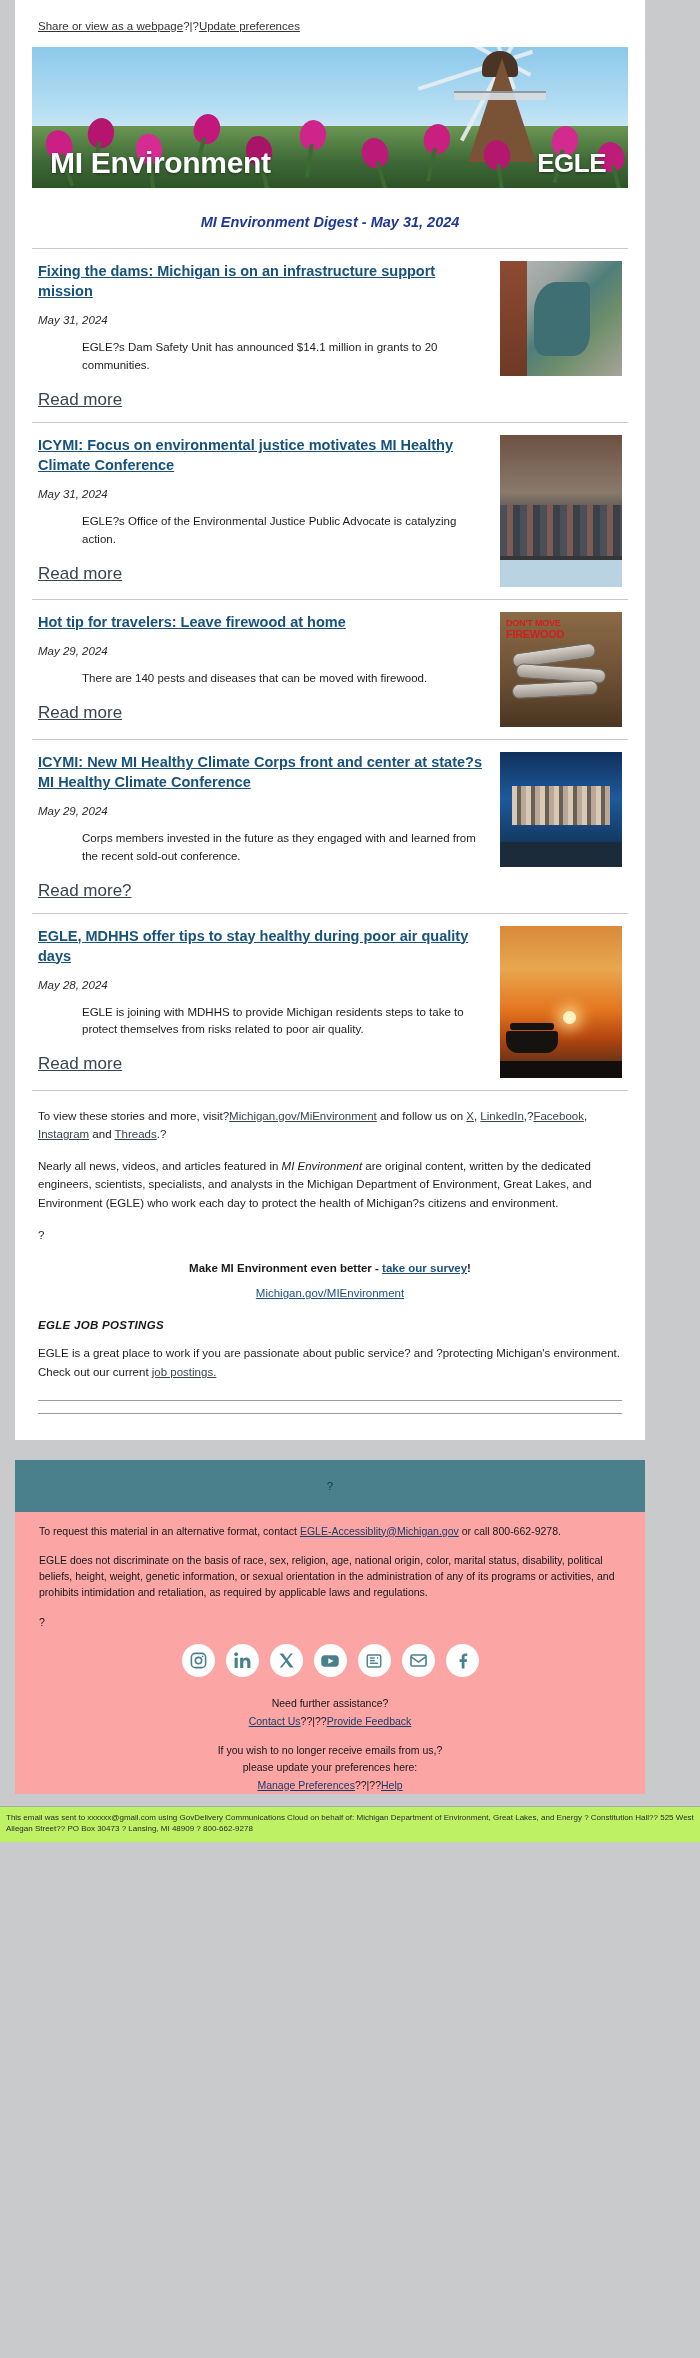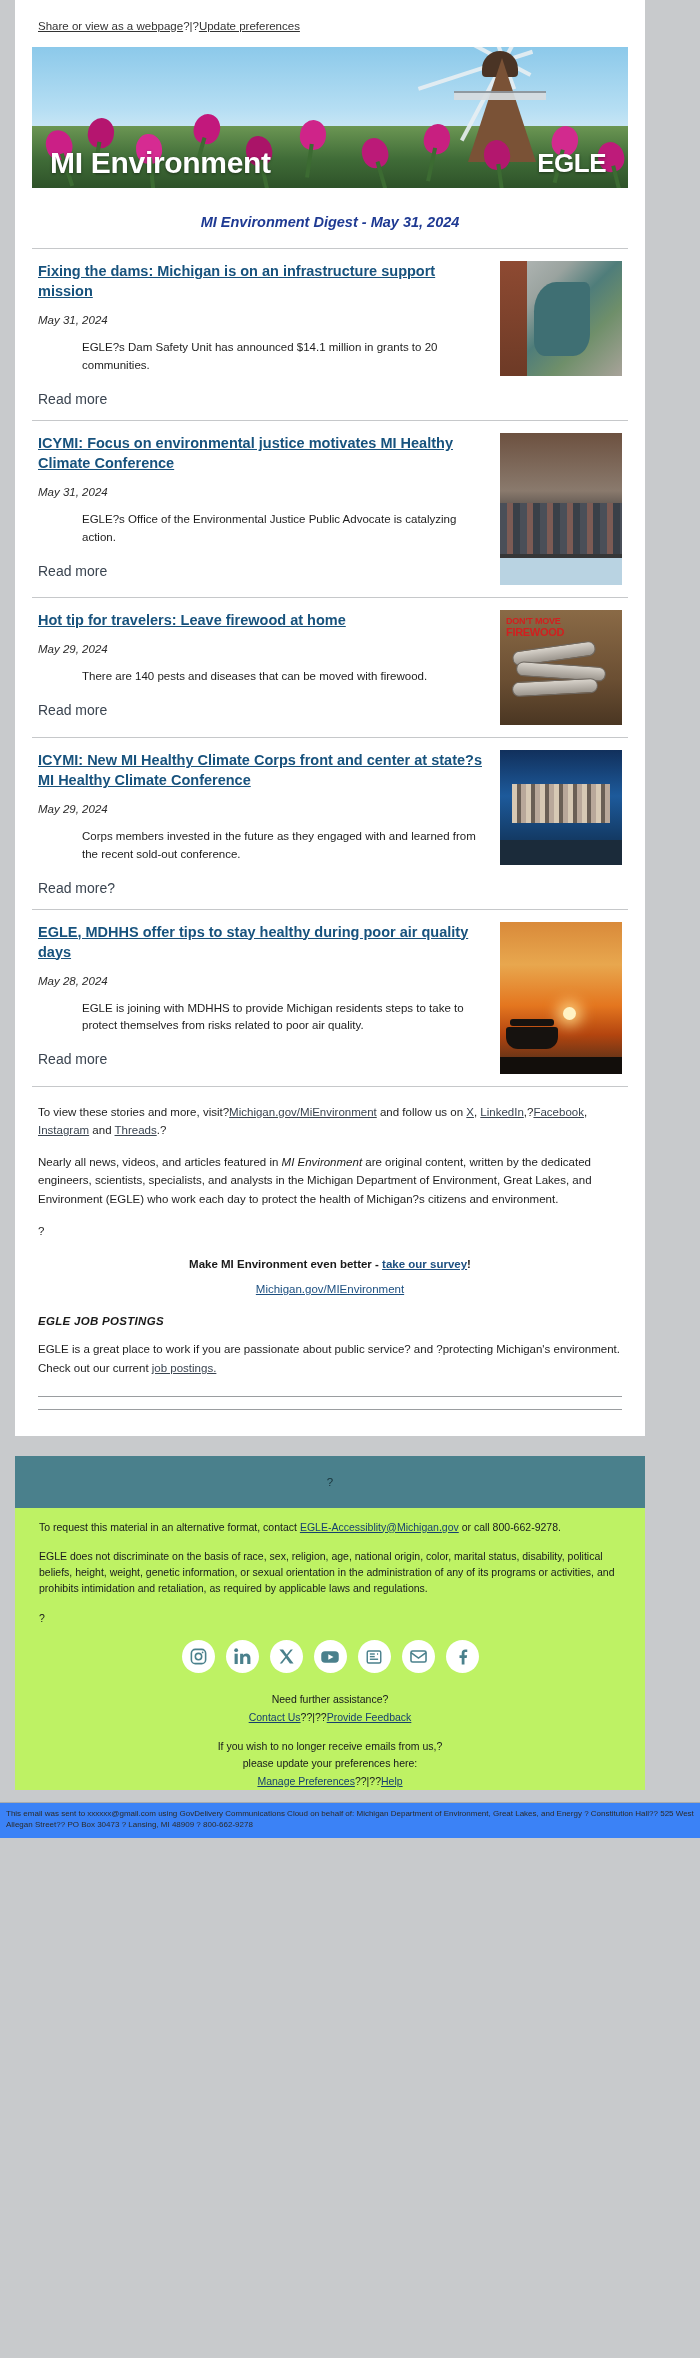--- a/index.html
+++ b/index.html
@@ -141,21 +141,21 @@
   .article-date {
     font-size:11.5px; font-style:italic; color:#2b2b2b;
     margin:0 0 13px 0;
   }
   .article-desc {
     font-size:11.5px; line-height:1.55; color:#1d1d1d;
     margin:0 0 15px 0;
     padding-left:44px;
   }
   .read-more {
-    font-size:14px; color:#3a4450; cursor:pointer;
+    font-size:17px; color:#3a4450; text-decoration:underline; cursor:pointer;
   }
   .thumb {
     flex:0 0 auto;
     width:122px; height:115px;
     overflow:hidden;
     position:relative;
     background:#cfd3d6;
   }
   .thumb.tall { height:152px; }
 
@@ -255,21 +255,21 @@
   .teal-bar {
     width:630px; margin:20px auto 0 auto;
     background:#4a808c; color:#18323a;
     height:52px; display:flex; align-items:center; justify-content:center;
     font-size:11.5px;
   }
 
   
   .grey-footer {
     width:630px; margin:0 auto;
-    background:#bef264;
+    background:#fca5a5;
     padding:12px 24px 0 24px;
   }
   .grey-footer p {
     font-size:10.5px; line-height:1.5; margin:0 0 14px 0; color:#16191c;
   }
   .grey-footer a { color:#16406e; text-decoration:underline; }
 
   .social-row {
     display:flex; justify-content:center; gap:11px;
     margin:14px 0 18px 0;
@@ -282,21 +282,21 @@
   .social svg { display:block; }
 
   .foot-center {
     text-align:center; font-size:10.5px; line-height:1.65; color:#16191c;
     margin:0 0 12px 0;
   }
   .foot-center a { color:#16406e; text-decoration:underline; }
 
   .bottom-bar {
     width:700px;
-    background:#3b82f6;
+    background:#bef264;
     border-top:1px solid #a9acae;
     padding:5px 6px 7px 6px;
     font-size:8px; line-height:1.45; color:#2b2b2b;
   }
 </style>
 </head>
 <body>
 
 <div class="page">
 

